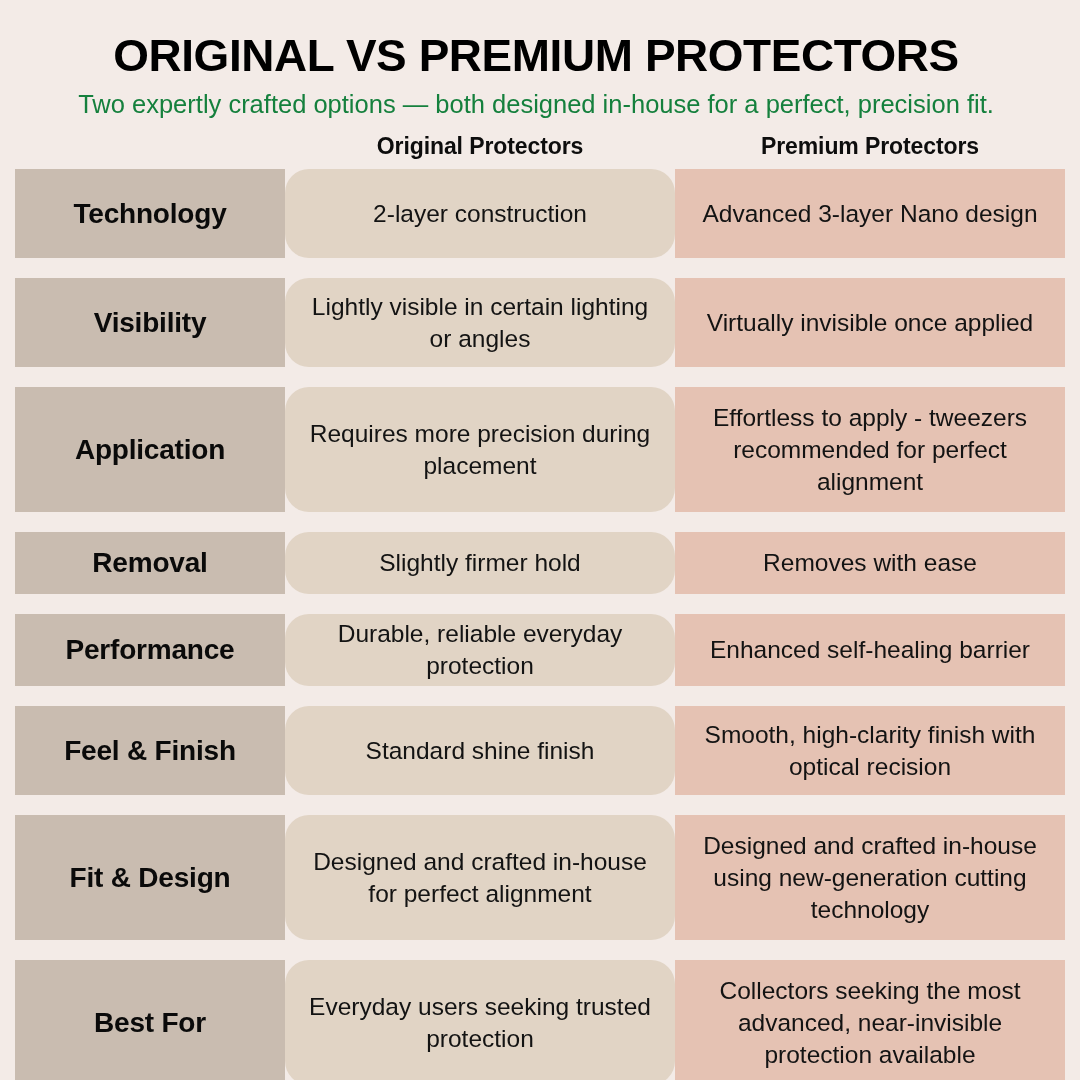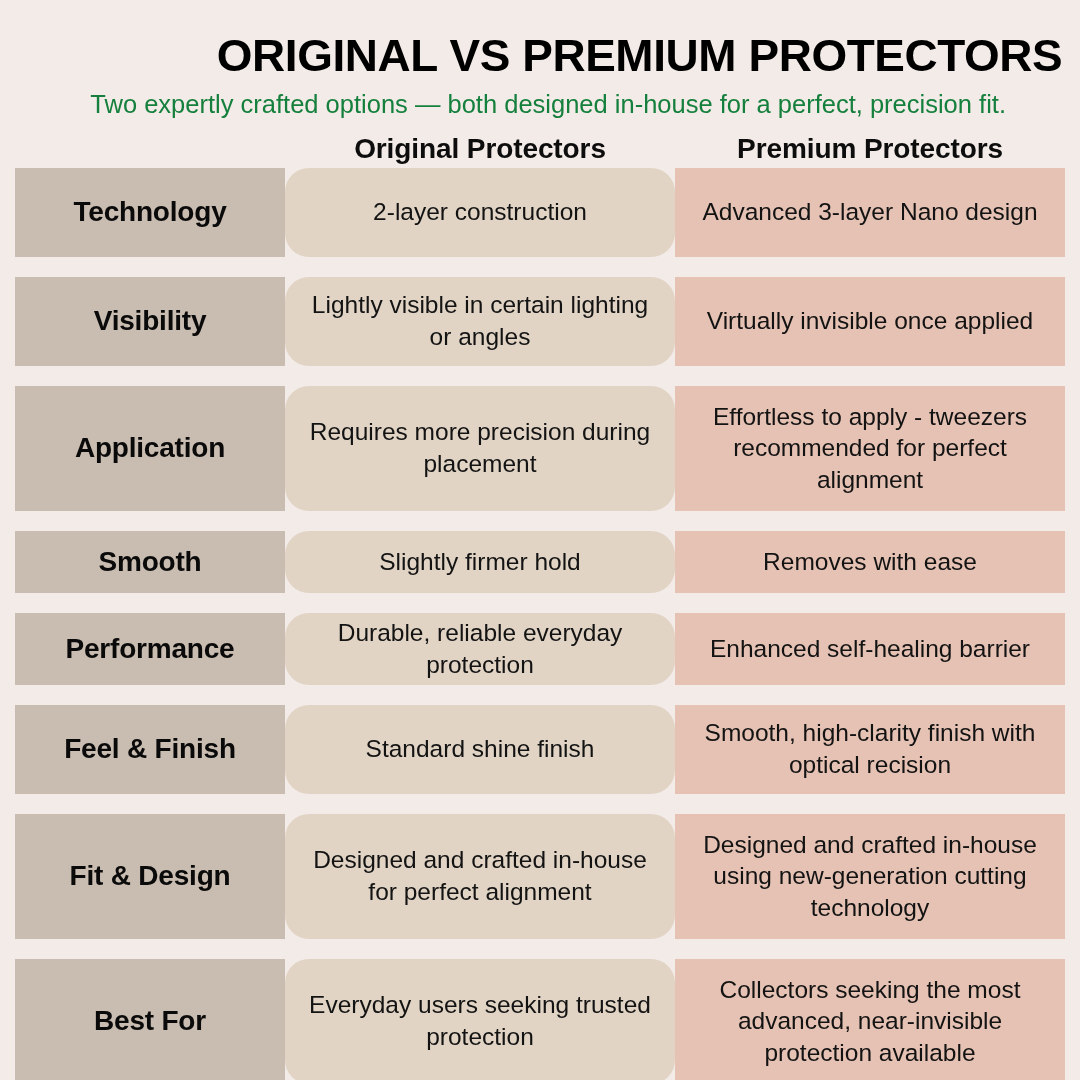--- a/index.html
+++ b/index.html
@@ -18,21 +18,21 @@
     height: 1080px;
     box-sizing: border-box;
     display: flex;
     flex-direction: column;
     background: #F3EBE7;
   }
 
   
   .header {
     padding: 33px 28px 0 20px;
-    text-align: right;
+    text-align: center;
   }
   .title {
     font-family: "Liberation Sans", sans-serif;
     font-weight: 700;
     font-size: 45px;
     line-height: 1.02;
     letter-spacing: -0.4px;
     color: #000000;
     margin: 0;
     transform: scaleX(1.02);
@@ -54,25 +54,25 @@
     margin-top: 14px;
     padding: 0 15px 0 15px;
   }
   .col-headers .ch-spacer {
     width: 270px;
     flex: 0 0 270px;
   }
   .col-headers .ch {
     flex: 1 1 0;
     text-align: center;
-    font-size: 28px;
+    font-size: 23px;
     font-weight: 700;
     color: #0d0d0d;
     line-height: 1.1;
-    padding-bottom: 3px;
+    padding-bottom: 10px;
     letter-spacing: -0.1px;
   }
   .col-headers .ch-orig { flex: 0 0 390px; }
   .col-headers .ch-prem { flex: 1 1 auto; }
 
   
   .table {
     padding: 0 15px 0 15px;
     display: flex;
     flex-direction: column;
@@ -182,21 +182,21 @@
       <div class="cell cell-original">
           <span>Requires more precision during placement</span>
         </div>
       <div class="cell cell-premium">
           <span>Effortless to apply - tweezers recommended for perfect alignment</span>
         </div>
     </div>
 
     <div class="row row-h4">
       <div class="cell cell-label">
-          <span>Smooth</span>
+          <span>Removal</span>
         </div>
       <div class="cell cell-original">
           <span>Slightly firmer hold</span>
         </div>
       <div class="cell cell-premium">
           <span>Removes with ease</span>
         </div>
     </div>
 
     <div class="row row-h5">

